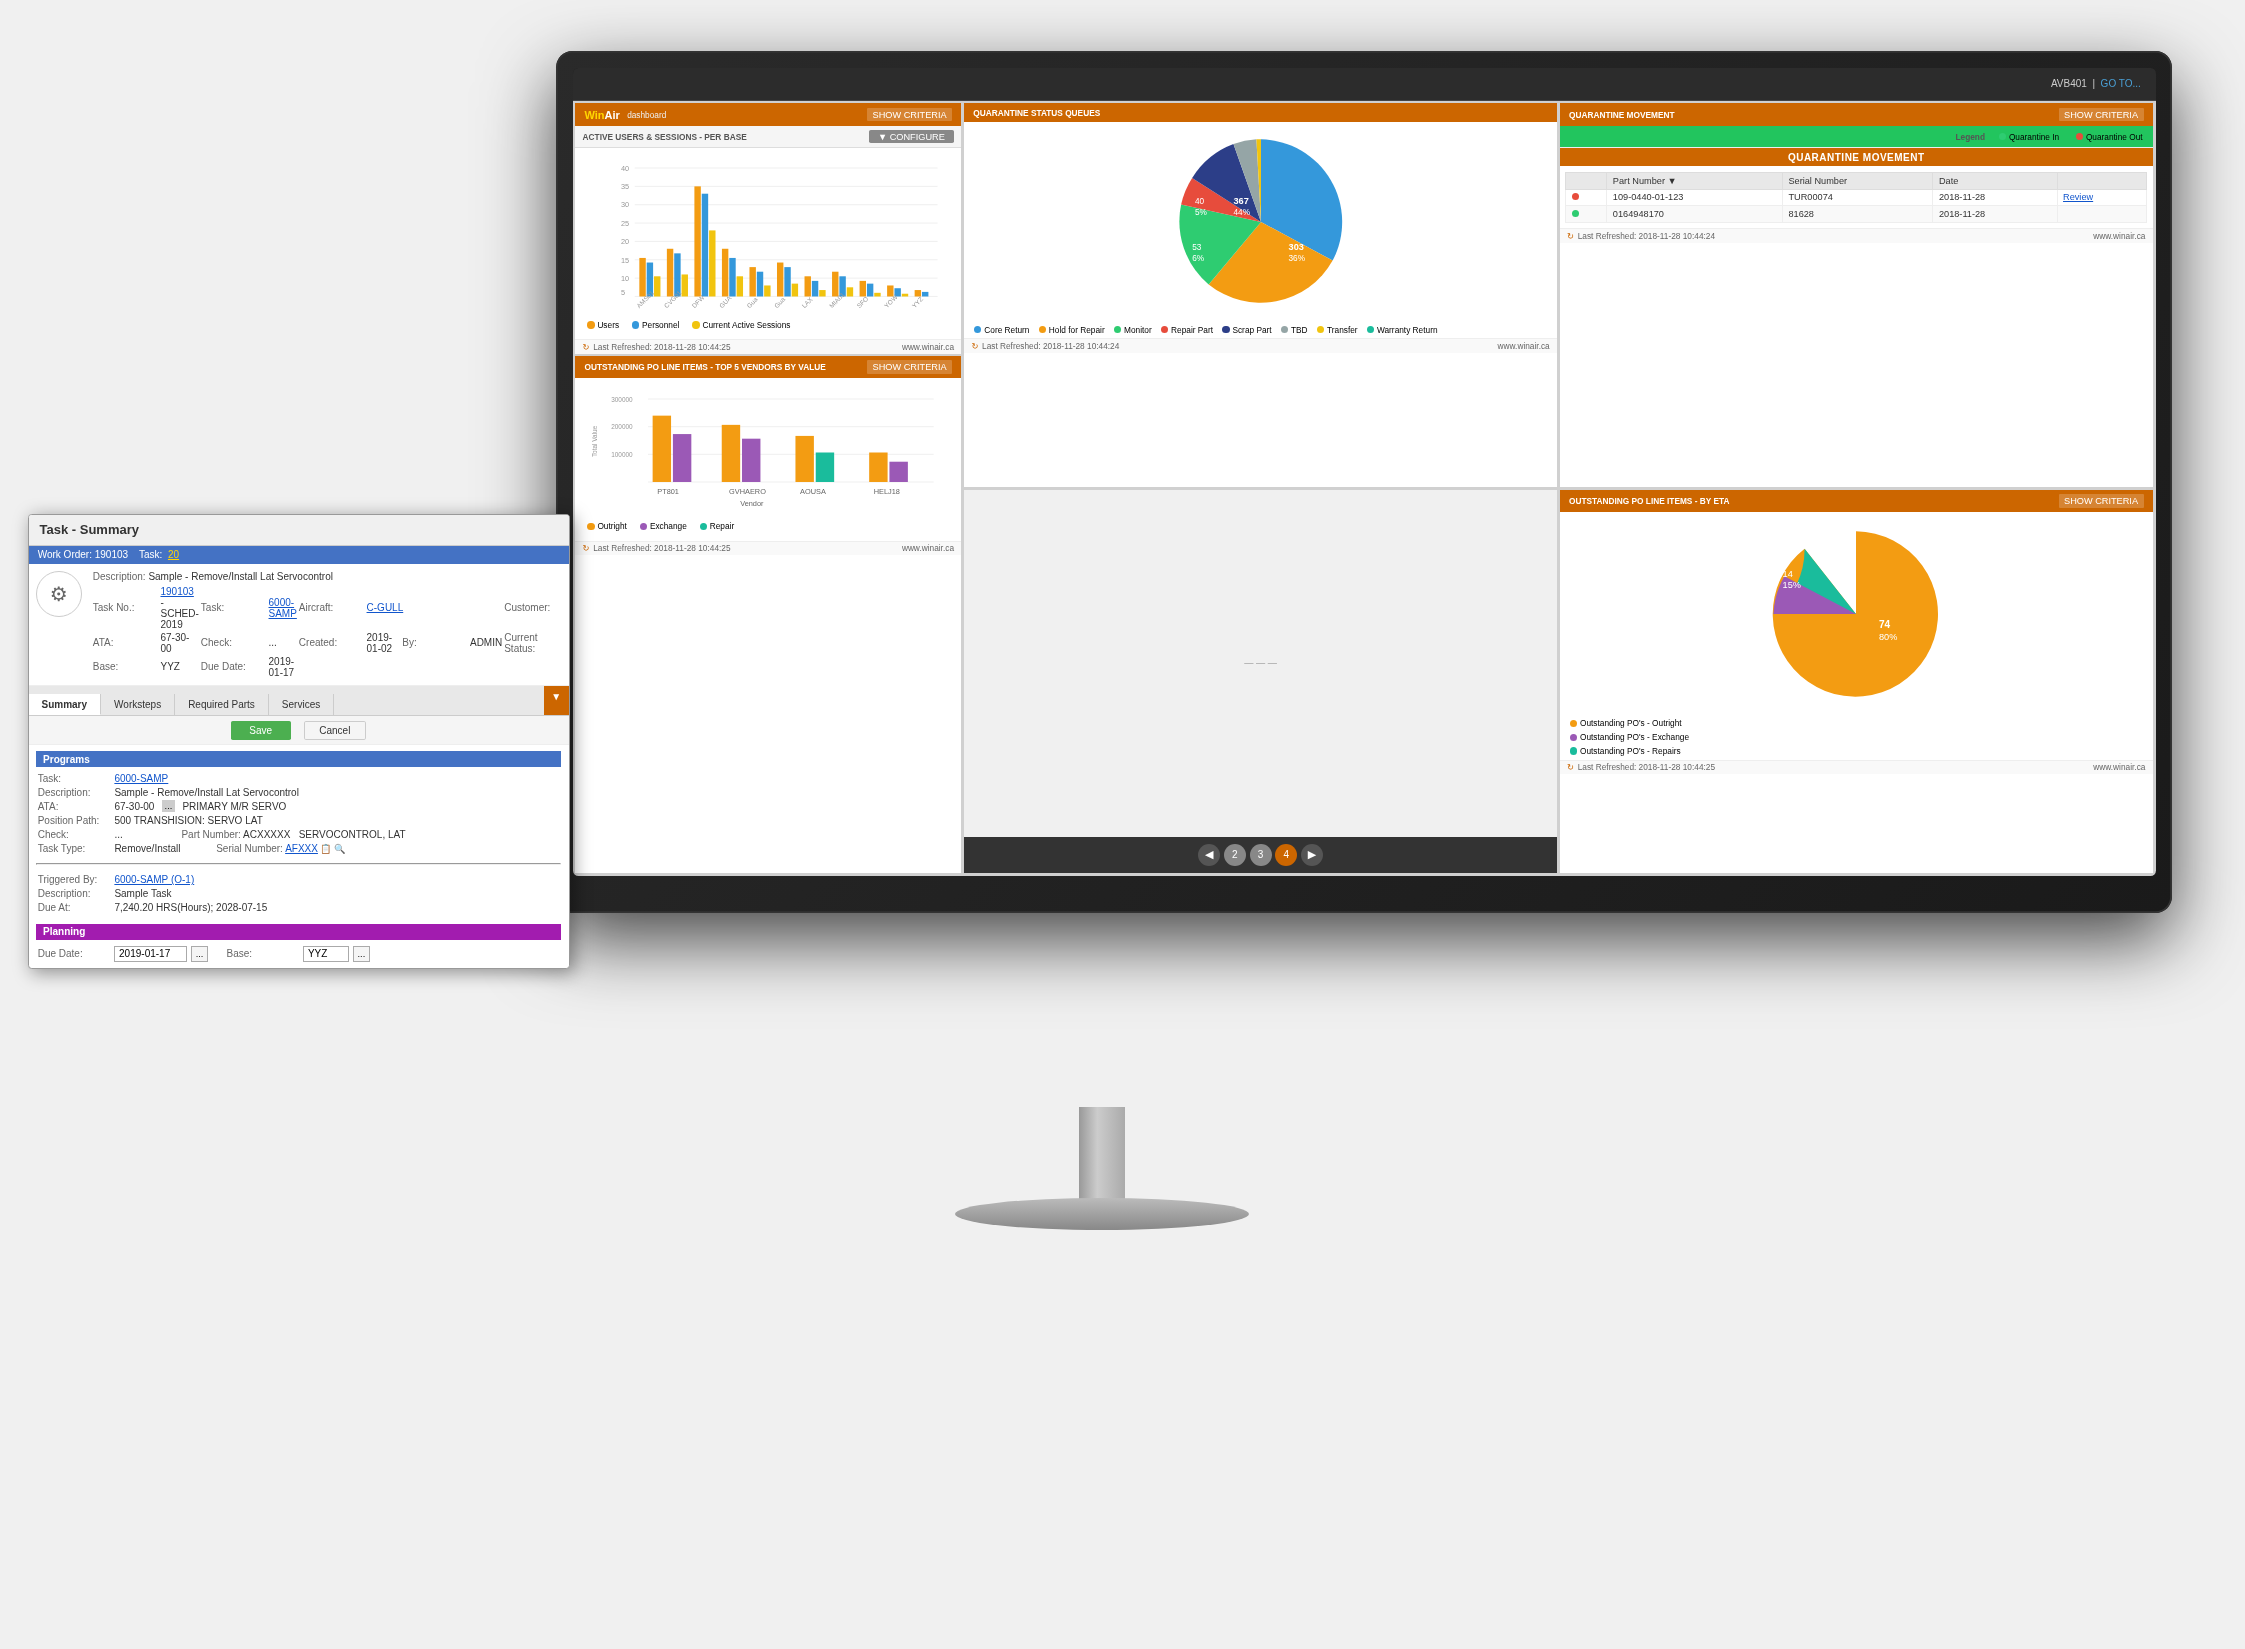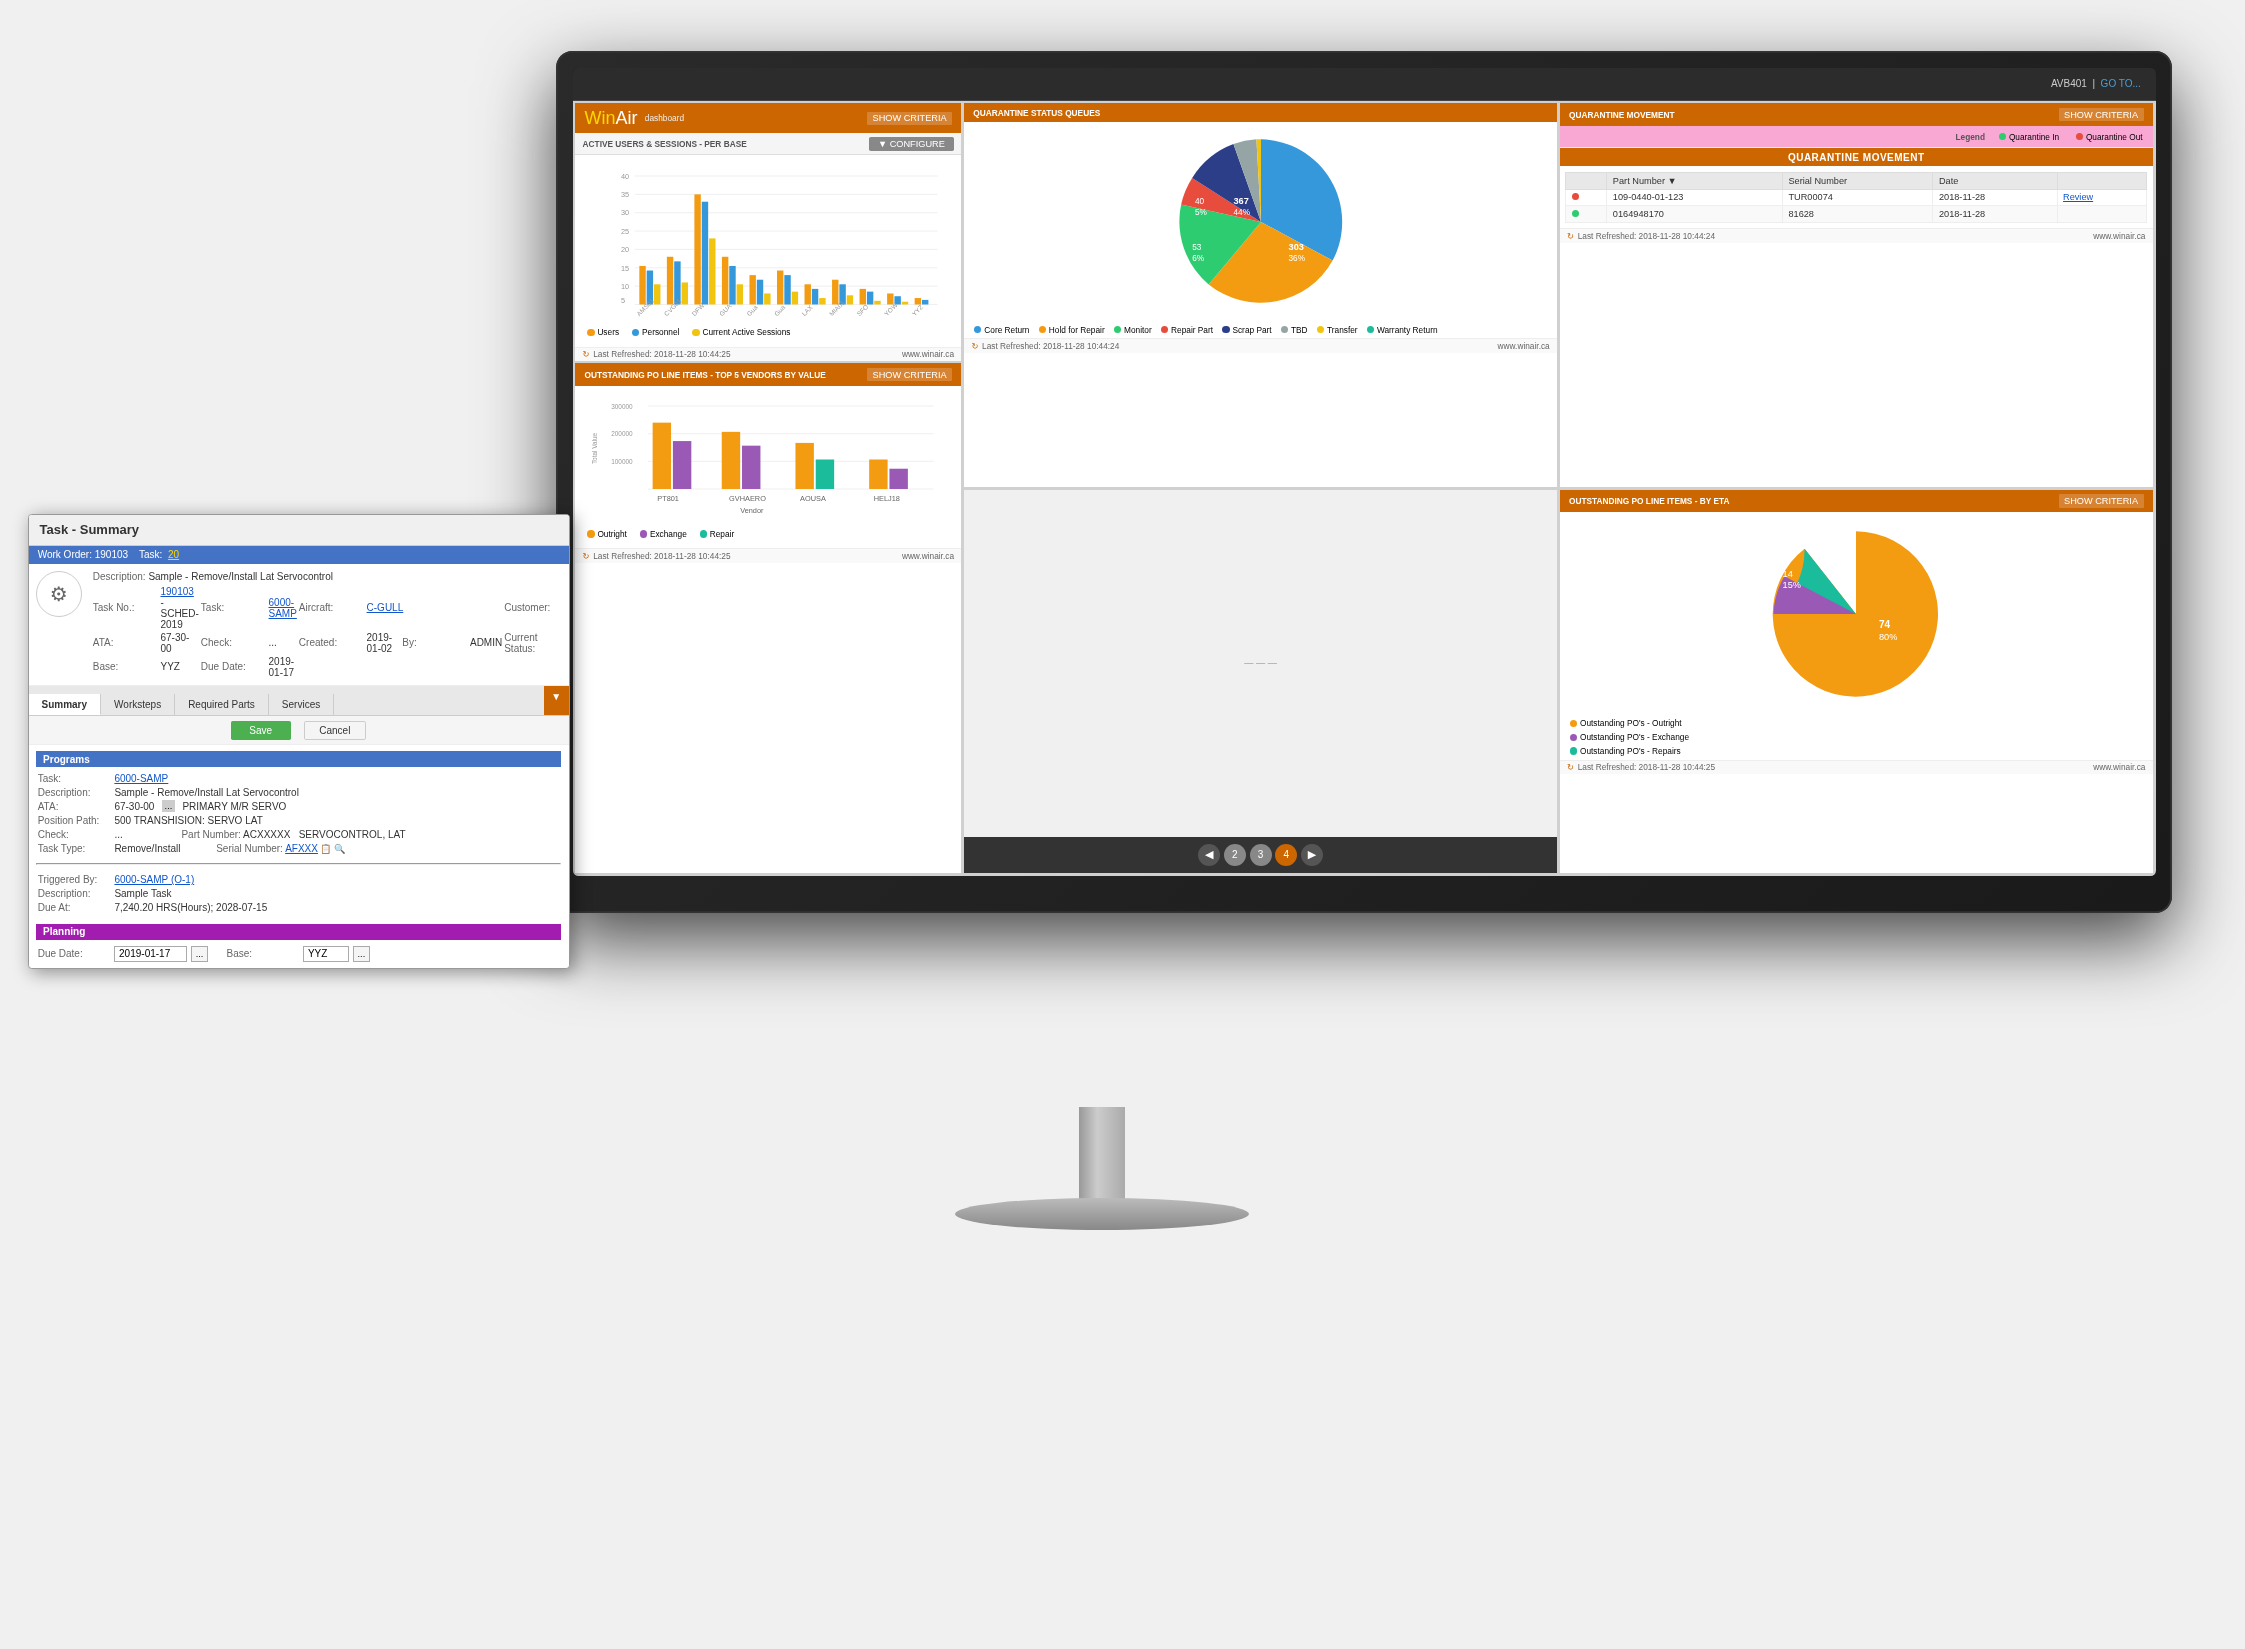--- a/index.html
+++ b/index.html
@@ -453,21 +453,21 @@
           &nbsp;|&nbsp;
           <a>GO TO...</a>
         </div>
       </div>
 
       <div class="screen-content">
 
         <div class="grid-cell cell-tall">
           <div class="panel-title-bar">
             <div style="display:flex;align-items:center;gap:7.3px;">
-              <span style="font-size:18px;font-weight:normal;color:#ffd700;">Win<span style="color:white;">Air</span></span>
+              <span style="font-size:11px;font-weight:bold;color:#ffd700;">Win<span style="color:white;">Air</span></span>
               <span style="font-size:8.3px;color:#eee;">dashboard</span>
             </div>
             <button class="show-criteria-btn">SHOW CRITERIA</button>
           </div>
 
           <div style="background:#f5f5f5;padding:3.7px 7.3px;border-bottom:0.9px solid #ddd;display:flex;justify-content:space-between;align-items:center;">
             <span style="font-size:8.3px;color:#555;font-weight:bold;">ACTIVE USERS &amp; SESSIONS - PER BASE</span>
             <button class="configure-btn">▼ CONFIGURE</button>
           </div>
 
@@ -702,21 +702,21 @@
             <span style="margin-left:auto;">www.winair.ca</span>
           </div>
         </div>
 
         <div class="grid-cell">
           <div class="panel-title-bar">
             <span style="font-size:8.3px;font-weight:bold;">QUARANTINE MOVEMENT</span>
             <button class="show-criteria-btn">SHOW CRITERIA</button>
           </div>
 
-          <div style="padding:5.5px 7.3px;background:#f9a8d4;border-bottom:0.9px solid #eee;display:flex;gap:11px;justify-content:flex-end;">
+          <div style="padding:5.5px 7.3px;background:#22c55e;border-bottom:0.9px solid #eee;display:flex;gap:11px;justify-content:flex-end;">
             <span style="font-size:8.3px;font-weight:bold;color:#555;">Legend</span>
             <span class="legend-item">
               <span class="legend-dot dot-green"></span>
               <span>Quarantine In</span>
             </span>
             <span class="legend-item">
               <span class="legend-dot dot-red"></span>
               <span>Quarantine Out</span>
             </span>
           </div>

